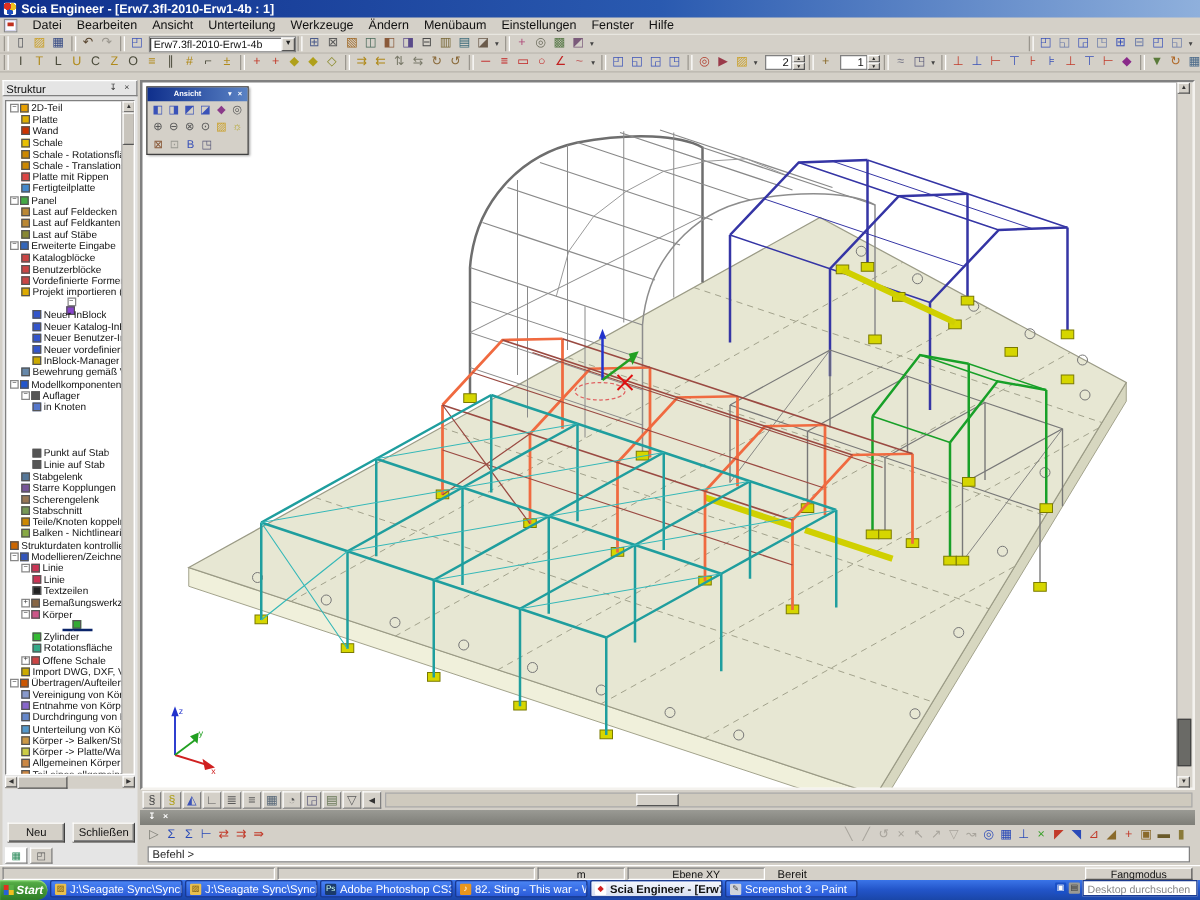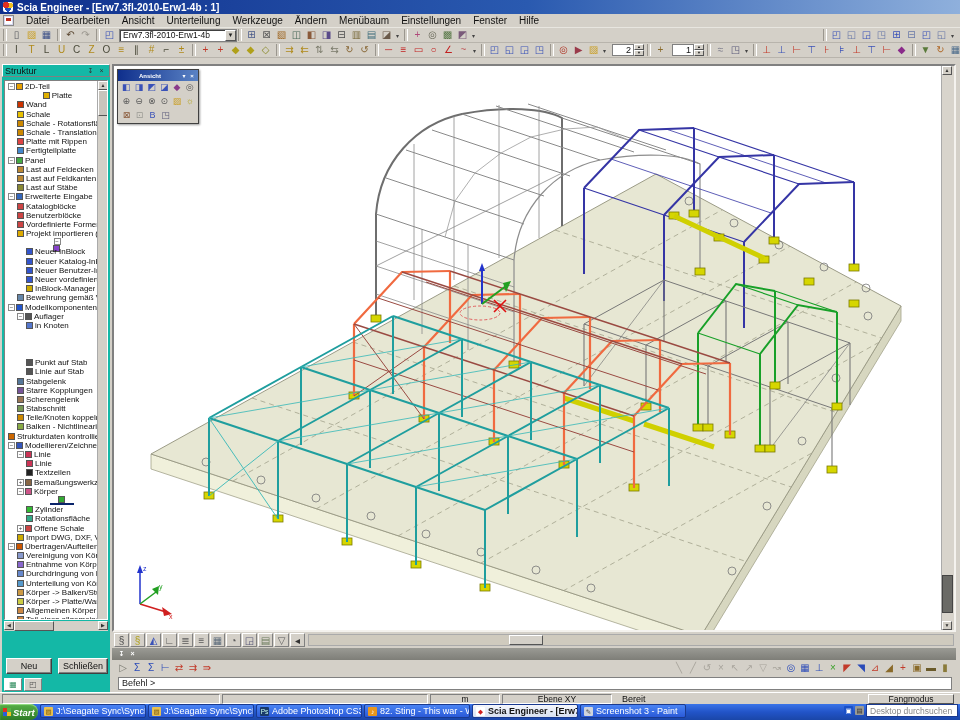--- a/index.html
+++ b/index.html
@@ -35,21 +35,21 @@
   .combo .cval{flex:1;white-space:nowrap;overflow:hidden;}
   .combo .cbtn{width:11px;height:11px;background:#d4d0c8;border:1px solid;border-color:#fff #555 #555 #fff;
     font-size:6px;line-height:9px;text-align:center;color:#222;}
   .spin{display:flex;align-items:center;margin:0 2px;}
   .spin .sval{width:22px;height:12px;background:#fff;border:1px solid #808080;font-size:9px;text-align:right;
     padding-right:2px;line-height:11px;color:#111;}
   .spin .sarr{display:flex;flex-direction:column;}
   .spin .sarr span{width:10px;height:6px;background:#d4d0c8;border:1px solid;border-color:#fff #555 #555 #fff;
     font-size:4px;line-height:4px;text-align:center;color:#222;}
   
-  #panel{left:2px;top:64px;width:108px;height:628px;background:#14b8a6;}
+  #panel{left:2px;top:64px;width:108px;height:628px;background:#e5e5e5;}
   #panelhdr{left:0;top:0;width:108px;height:13px;display:flex;align-items:center;font-size:9px;color:#111;
     padding:0 2px;border:1px solid;border-color:#fff #808080 #808080 #fff;}
   #panelhdr .t{flex:1;}
   .hdrbtn{width:11px;height:10px;font-size:7px;line-height:9px;text-align:center;color:#333;}
   #treewrap{left:2px;top:16px;width:104px;height:540px;background:#fff;border:1px solid;border-color:#808080 #fff #fff #808080;overflow:hidden;}
   #tree{position:absolute;left:1px;top:1px;width:92px;}
   .trow{display:flex;align-items:center;height:9.2px;white-space:nowrap;font-size:8px;color:#111;}
   .texp{width:7px;height:7px;border:1px solid #888;background:#fff;font-size:6px;line-height:5px;text-align:center;
     color:#333;margin-right:1px;flex:none;}
   .tchip{width:7px;height:7px;border:1px solid #555;margin-right:2px;flex:none;}
@@ -294,21 +294,21 @@
     <span class="hdrbtn">↧</span>
     <span class="hdrbtn">×</span>
   </div>
   <div id="treewrap" class="abs">
     <div id="tree">
         <div class="trow" style="padding-left: 2px;">
           <span class="texp">−</span>
           <span class="tchip" style="background: rgb(232, 160, 0);"></span>
           <span class="tlab">2D-Teil</span>
         </div>
-        <div class="trow" style="padding-left: 11px; justify-content: center;">
+        <div class="trow" style="padding-left: 11px;">
           <span class="tchip" style="background: rgb(224, 176, 0);"></span>
           <span class="tlab">Platte</span>
         </div>
         <div class="trow" style="padding-left: 11px;">
           <span class="tchip" style="background: rgb(204, 51, 0);"></span>
           <span class="tlab">Wand</span>
         </div>
         <div class="trow" style="padding-left: 11px;">
           <span class="tchip" style="background: rgb(232, 192, 0);"></span>
           <span class="tlab">Schale</span>

